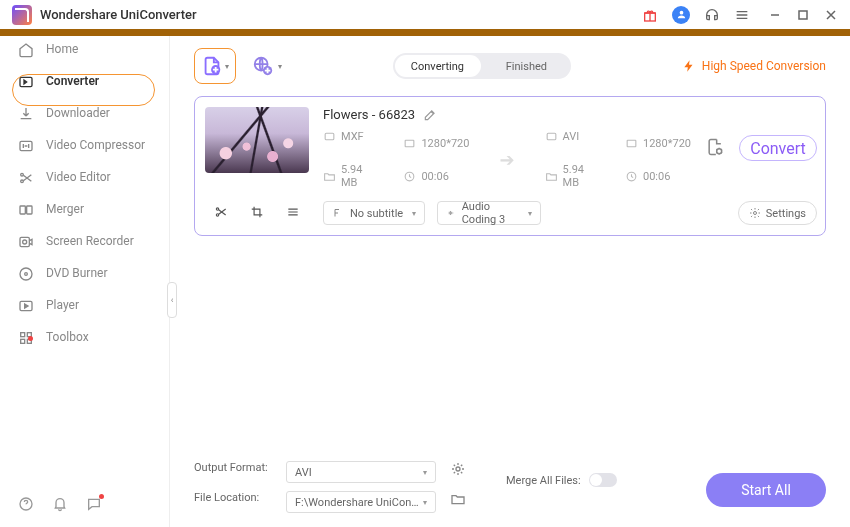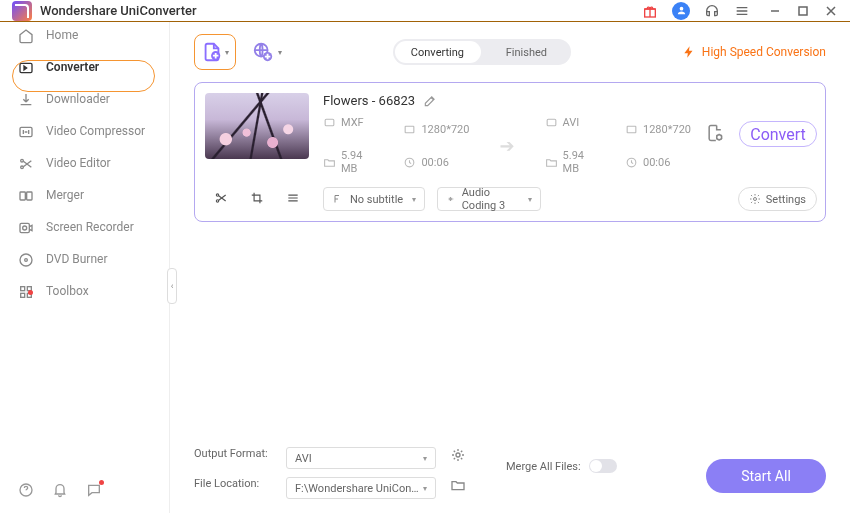--- a/index.html
+++ b/index.html
@@ -1,17 +1,17 @@
 <!DOCTYPE html>
 <html><head>
 <meta charset="utf-8">
 <style>
 *{box-sizing:border-box;margin:0;padding:0;font-family:-apple-system,BlinkMacSystemFont,"Segoe UI",Roboto,sans-serif}
 body{width:850px;height:527px;background:#fff;overflow:hidden;font-size:12px;color:#555}
-.titlebar{height:22px;display:flex;align-items:center;padding:0 12px;border-bottom:1px solid #a16207}
+.titlebar{height:36px;display:flex;align-items:center;padding:0 12px;border-bottom:7px solid #a16207}
 .logo{width:20px;height:20px;background:linear-gradient(135deg,#6b4eff,#ff8040);border-radius:4px;margin-right:8px;position:relative}
 .logo::after{content:"";position:absolute;inset:3px;border:2px solid #fff;border-left:none;border-bottom:none;border-radius:0 4px 0 0}
 .app-title{font-size:13px;color:#333;font-weight:500}
 .title-spacer{flex:1}
 .title-icons{display:flex;gap:14px;align-items:center}
 .tb-icon{width:16px;height:16px;display:flex;align-items:center;justify-content:center;cursor:pointer}
 .win-controls{display:flex;gap:14px;margin-left:18px}
 .win-btn{width:14px;height:14px;display:flex;align-items:center;justify-content:center;cursor:pointer;color:#666}
 .body-area{display:flex;height:491px}
 .sidebar{width:170px;border-right:1px solid #eee;padding-top:6px;position:relative}
@@ -179,20 +179,27 @@
         </svg>
       <span>Screen Recorder</span>
     </div>
     <div class="nav-item">
       <svg class="nav-icon" viewBox="0 0 24 24" fill="none" stroke="currentColor" stroke-width="2">
           <circle cx="12" cy="12" r="9"></circle>
           <circle cx="12" cy="12" r="2"></circle>
         </svg>
       <span>DVD Burner</span>
     </div>
+    <div class="nav-item">
+      <svg class="nav-icon" viewBox="0 0 24 24" fill="none" stroke="currentColor" stroke-width="2">
+          <rect x="3" y="5" width="18" height="14" rx="2"></rect>
+          <path d="M10 9l5 3-5 3z" fill="currentColor"></path>
+        </svg>
+      <span>Player</span>
+    </div>
     <div class="nav-item" style="position:relative">
       <svg class="nav-icon" viewBox="0 0 24 24" fill="none" stroke="currentColor" stroke-width="2">
           <rect x="4" y="4" width="6" height="6"></rect>
           <rect x="14" y="4" width="6" height="6"></rect>
           <rect x="4" y="14" width="6" height="6"></rect>
           <rect x="14" y="14" width="6" height="6"></rect>
         </svg>
       <span>Toolbox</span>
       <div class="red-dot" style="left:28px;top:6px"></div>
     </div>

